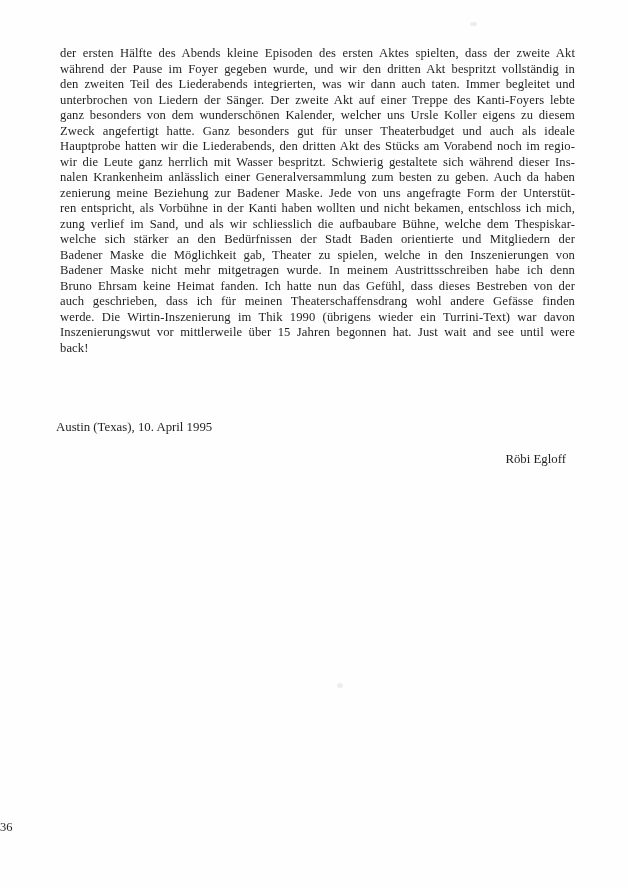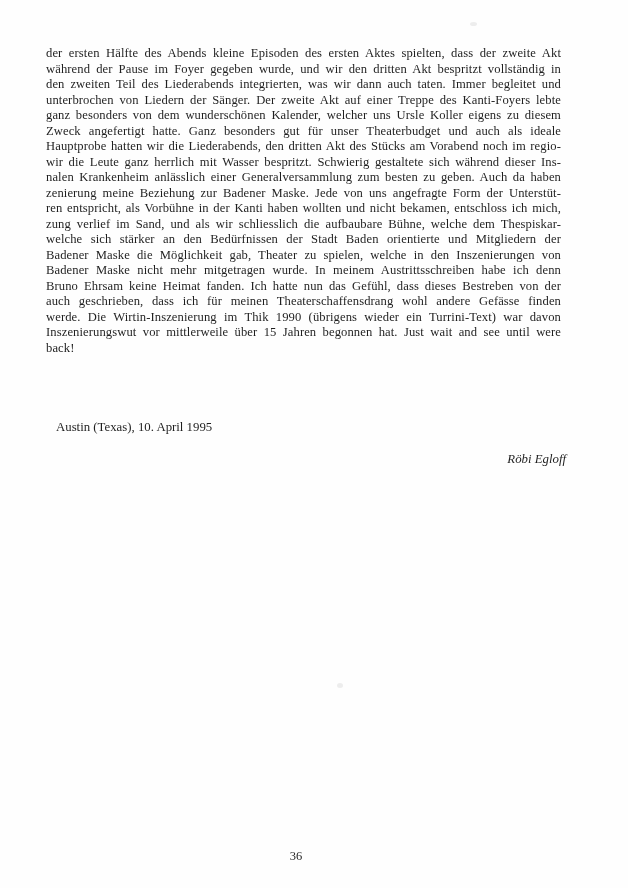--- a/index.html
+++ b/index.html
@@ -10,21 +10,21 @@
     overflow: hidden;
     font-family: "Liberation Serif", serif;
   }
   .page {
     position: absolute; inset: 0;
     background: #fefefe;
     color: #1f1f1f;
   }
   .text-block {
     position: absolute;
-    left: 46px; top: 46px;
+    left: 60px; top: 46px;
     width: 515px;
     font-size: 12.6px;
     line-height: 15.5px;
     letter-spacing: 0.1px;
   }
   .line {
     text-align: justify;
     text-align-last: justify;
     white-space: normal;
     height: 15.5px;
@@ -37,29 +37,28 @@
     position: absolute;
     left: 56px; top: 419px;
     font-size: 12.8px;
     line-height: 16px;
   }
   .signature {
     position: absolute;
     left: 56px; top: 451px;
     width: 510px;
     text-align: right;
-    font-style: italic;
     font-size: 12.8px;
     line-height: 16px;
   }
   .page-number {
     position: absolute;
-    left: 0; top: 849px;
+    left: 0; top: 820px;
     width: 592px;
-    text-align: center;
+    text-align: left;
     font-size: 12.5px;
   }
   .smudge {
     position: absolute;
     border-radius: 50%;
     background: #d9d9d9;
     opacity: 0.45;
     pointer-events: none;
   }
   .smudge-a { left: 470px; top: 22px; width: 7px; height: 4px; }

